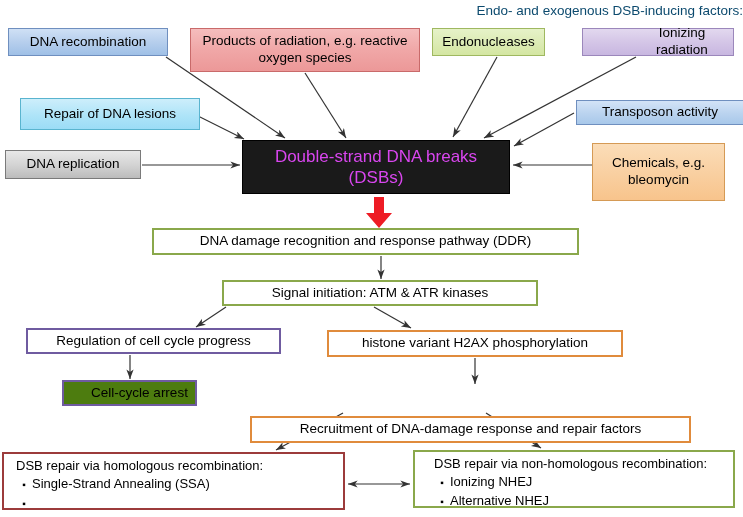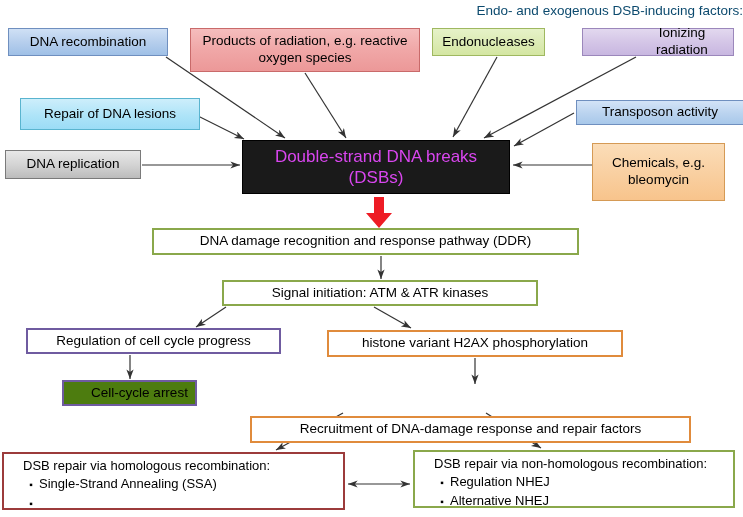--- a/index.html
+++ b/index.html
@@ -127,21 +127,21 @@
     border: 2px solid #e08b3c;
     background: #ffffff;
     margin-top: 31px;
   }
   .box-hr {
     left: 2px; top: 452px; width: 343px; height: 58px;
     border: 2px solid #9c3b3b;
     background: #ffffff;
     display: block;
     text-align: left;
-    padding: 4px 19px;
+    padding: 4px 12px;
   }
   .box-nhej {
     left: 413px; top: 450px; width: 322px; height: 58px;
     border: 2px solid #8aa84b;
     background: #ffffff;
     display: block;
     text-align: left;
     padding: 4px 19px;
   }
   .list-head {
@@ -259,21 +259,21 @@
     </div>
     <div class="bullet-row">
       <span class="bullet-mark">▪</span>
     </div>
   </div>
 
   <div class="node box-nhej">
     <span class="list-head">DSB repair via non-homologous recombination:</span>
     <div class="bullet-row">
       <span class="bullet-mark">▪</span>
-      <span>Regulation NHEJ</span>
+      <span>Ionizing NHEJ</span>
     </div>
     <div class="bullet-row">
       <span class="bullet-mark">▪</span>
       <span>Alternative NHEJ</span>
     </div>
   </div>
 
 </div>
 
 </body></html>

